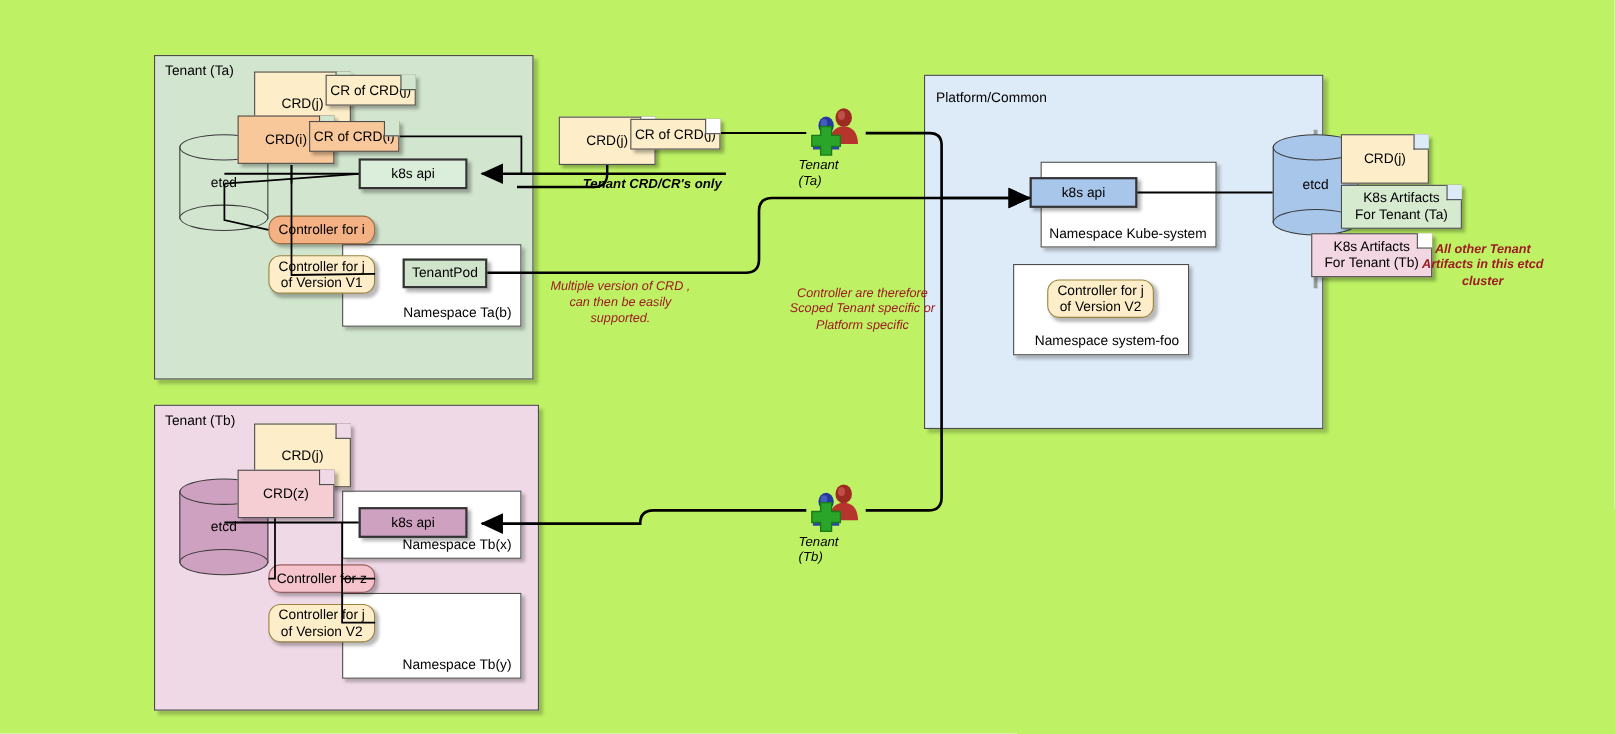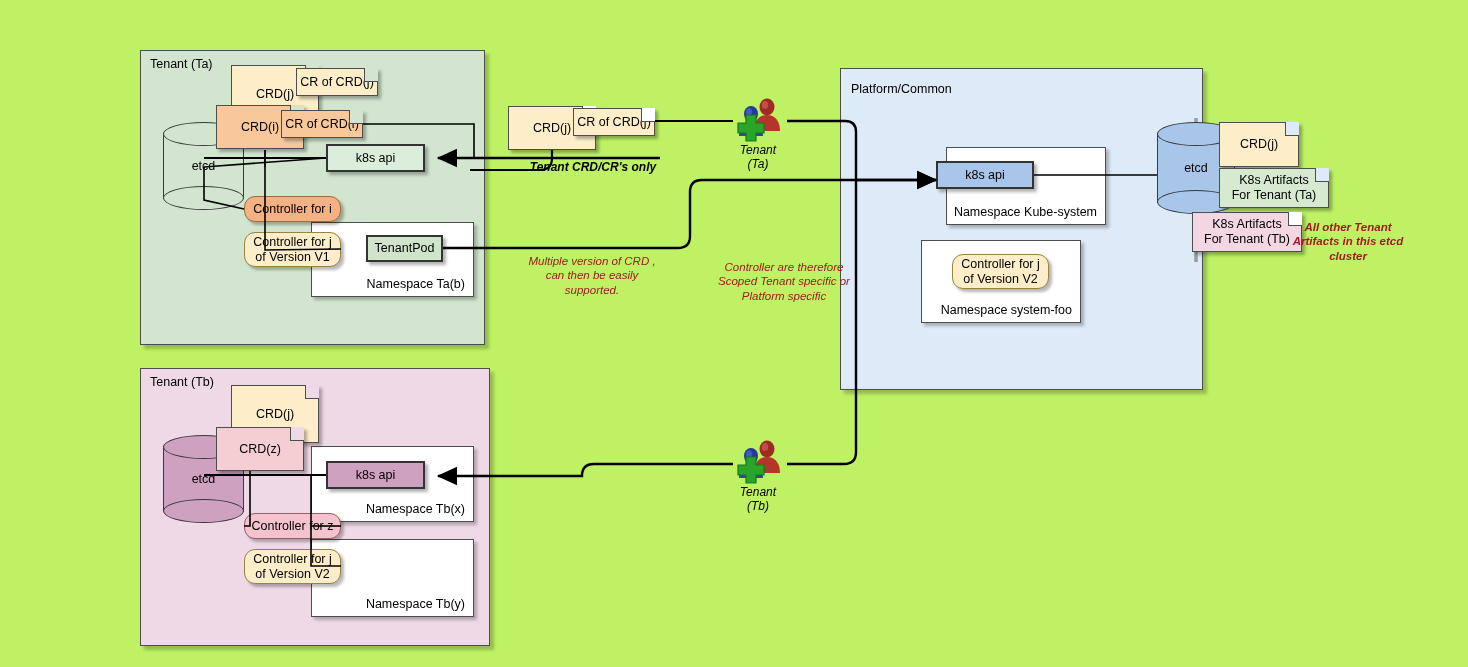--- a/index.html
+++ b/index.html
@@ -140,21 +140,21 @@
 
   
   #wires { position: absolute; left:0; top:0; width:1468px; height:667px; }
 
   
   .actor { position: absolute; }
   .actor .cap {
     position: absolute;
     left: 0; right: 0;
     top: 46px;
-    text-align: center;
+    text-align: left;
     font-size: 12px;
     font-style: italic;
     color: #000;
     line-height: 1.15;
     white-space: pre-line;
   }
 </style>
 </head>
 <body>
 
@@ -211,21 +211,21 @@
   </div>
   <div class="region-label" style="left:150px; top:375px;">Tenant (Tb)</div>
 
   <div class="cyl" style="left:163px; top:435px; width:81px; height:88px;">
     <div class="body" style="background:#cfa1c0;"></div>
     <div class="bot" style="background:#cfa1c0;"></div>
     <div class="top" style="background:#cfa1c0;"></div>
     <div class="lbl">etcd</div>
   </div>
 
-  <div class="abs nsbox" style="left:311px; top:446px; width:163px; height:76px;">
+  <div class="abs nsbox" style="left:311px; top:446px; width:163px; height:62px;">
     <div class="ns-label">Namespace Tb(x)</div>
   </div>
   <div class="abs rectnode" style="left:326px; top:461px; width:99px; height:28px; background:#cfa1c0;">
     <span>k8s api</span>
   </div>
 
   <div class="abs nsbox" style="left:311px; top:539px; width:163px; height:78px;">
     <div class="ns-label">Namespace Tb(y)</div>
   </div>
 
@@ -358,21 +358,21 @@
       <ellipse cx="23" cy="14" rx="3" ry="3.8" fill="#4a63c4" opacity="0.85"></ellipse>
       <path d="M25,24 C33,24 37,30 37,38 L13,38 C13,30 17,24 25,24 Z" fill="#2a45ad"></path>
       <path d="M12,25 h8 v-8 h10 v8 h8 v10 h-8 v8 h-10 v-8 h-8 z" fill="#2aa52a" stroke="#177a17" stroke-width="1.2"></path>
     </svg>
     <div class="cap">Tenant
 (Tb)</div>
   </div>
 
   <div class="annot dark" style="left:518px; top:160px; width:150px; font-size:12px; z-index:15;">Tenant CRD/CR's only</div>
 
-  <div class="annot" style="left:484px; top:254px; width:160px; z-index:15;padding-left:28px;">Multiple version of CRD ,
+  <div class="annot" style="left:484px; top:254px; width:160px; z-index:15;">Multiple version of CRD ,
 can then be easily
 supported.</div>
 
   <div class="annot" style="left:694px; top:260px; width:180px; z-index:15;">Controller are therefore
 Scoped Tenant specific or
 Platform specific</div>
 
   <div class="annot bold" style="left:1348px; top:220px; width:120px; transform:translateX(-60px); z-index:15;">All other Tenant
 Artifacts in this etcd
 cluster</div>

